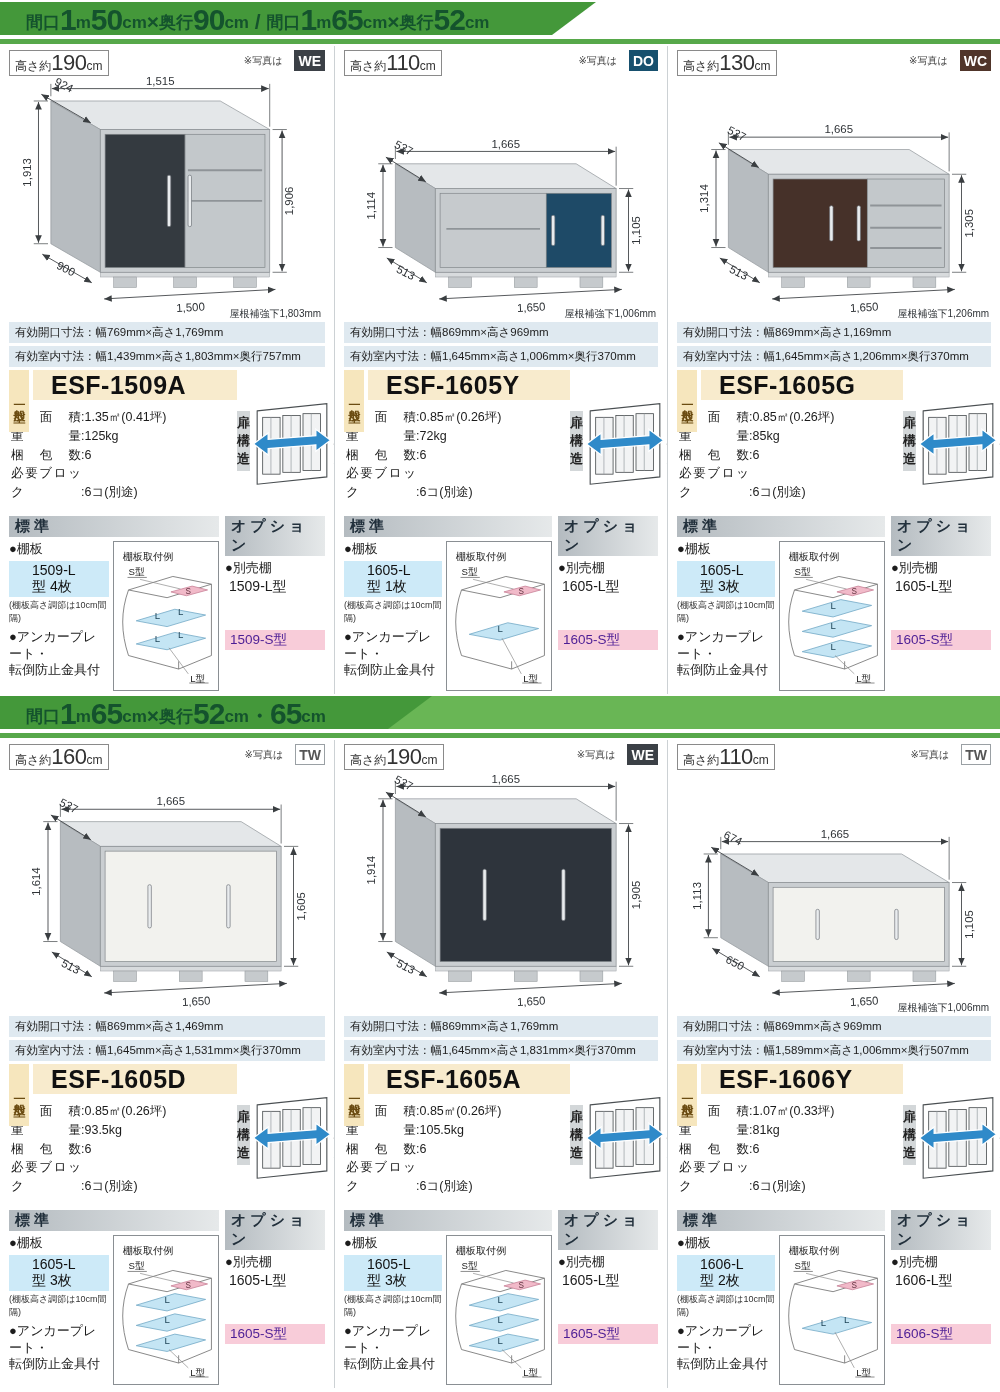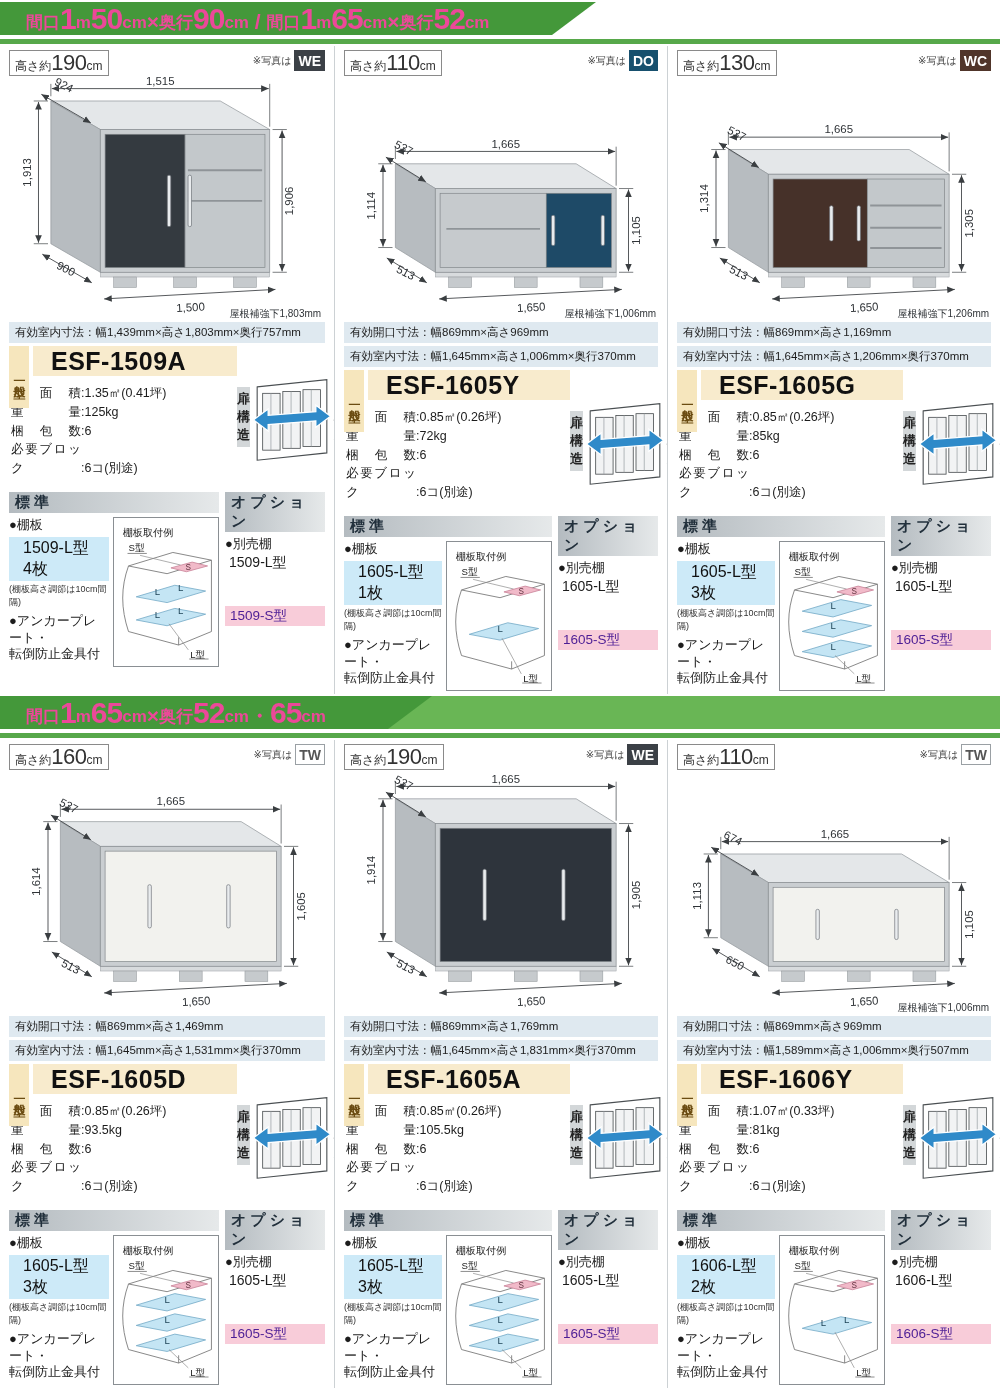--- a/index.html
+++ b/index.html
@@ -10,35 +10,35 @@
   *{box-sizing:border-box;margin:0;padding:0}
   body{width:1000px;height:1392px;margin:0;background:#fff;overflow:hidden;
        font-family:"Liberation Sans","DejaVu Sans",sans-serif;color:#222}
   .banner{position:relative;height:46px;width:1000px}
   .band{position:absolute;left:0;top:2px;height:33px;width:100%}
   .band-light{position:absolute;left:0;top:0;height:100%;width:100%;background:var(--banner-light);display:none}
   .banner.has-light .band-light{display:block}
   .band-dark{position:absolute;left:0;top:0;height:100%;background:var(--banner-dark)}
   .band-dark::after{content:"";position:absolute;left:100%;top:0;width:0;height:0;
        border-top:33px solid var(--banner-dark);border-right:44px solid transparent}
-  .band-text{position:absolute;left:26px;top:0;height:100%;display:flex;align-items:flex-start;
-       padding-top:2px;color:#ec4899;white-space:pre;z-index:2}
+  .band-text{position:absolute;left:26px;top:0;height:100%;display:flex;align-items:flex-end;
+       padding-top:2px;color:#14532d;white-space:pre;z-index:2}
   .bseg-s{font-size:17px;font-weight:700;align-self:center;margin-top:6px}
   .bseg-l{font-size:30px;font-weight:700;letter-spacing:-1px;line-height:1}
   .bseg-m{font-size:21px;font-weight:700;align-self:center;margin-top:4px}
   .band-underline{position:absolute;left:0;top:39px;height:5px;width:100%;background:var(--underline)}
   .row{display:grid;grid-template-columns:334px 333px 333px}
   .cell{height:648px;padding:4px 9px 0 9px;overflow:hidden;background:#fff}
   .cell+.cell{border-left:1px solid #ccd1d4}
   .cell-top{display:flex;justify-content:space-between;align-items:flex-start;height:26px}
   .height-badge{display:inline-flex;align-items:baseline;border:1px solid #8a8a8a;background:#fff;
        padding:0 5px;color:#333}
   .hb-s{font-size:12px}
   .hb-l{font-size:22px;line-height:1.05;letter-spacing:-0.5px}
-  .photo-note{display:flex;align-items:center;gap:3px}
+  .photo-note{display:flex;align-items:center;gap:12px}
   .pn-label{font-size:10px;color:#444}
   .photo-badge{min-width:26px;height:21px;display:flex;align-items:center;justify-content:center;
        font-size:14px;font-weight:700;padding:0 3px}
   .diagram{height:246px}
   .diagram svg{display:block;width:314px;height:246px}
   svg text{font-family:"Liberation Sans","DejaVu Sans",sans-serif}
   .spec-line{background:var(--spec-bg);font-size:11.5px;padding:3px 6px;margin-bottom:3px;color:#1c1c1c}
   .model-area{display:flex;margin-top:2px;height:142px}
   .ma-left{flex:1;position:relative}
   .type-tab{position:absolute;left:0;top:0;width:20px;height:62px;background:var(--tab-bg);
@@ -55,21 +55,21 @@
   .door-icon svg{width:84px;height:88px}
   .door-count{font-size:13px;font-weight:700;margin-top:2px;color:#000000}
   .bottom{display:flex;gap:6px;margin-top:4px}
   .bleft{flex:1}
   .bright{width:100px}
   .sec-bar{background:linear-gradient(90deg,var(--bar-from),var(--bar-to));font-size:15px;font-weight:700;
        color:#22303c;padding:1px 6px;letter-spacing:4px;margin-bottom:4px}
   .bleft-body{display:flex;gap:4px}
   .std-items{flex:1;min-width:94px}
   .item{font-size:13px;color:#1c1c1c;line-height:1.25;margin-bottom:2px;white-space:pre-line}
-  .badge-blue{background:var(--badge-blue);display:inline-block;font-size:16px;padding:1px 14px;margin:2px 0;color:#111}
+  .badge-blue{background:var(--badge-blue);display:inline-block;font-size:14px;padding:1px 23px;margin:2px 0;color:#111}
   .small-note{font-size:9px;color:#333;margin-bottom:4px}
   .shelf-box{width:106px;height:150px;border:1px solid #8a8f93;padding:1px;background:#fff}
   .shelf-box svg{width:108px;height:146px}
   .opt-model{font-size:14px;color:#1c1c1c;margin:1px 0 0 4px}
   .badge-pink{background:var(--badge-pink);display:block;font-size:13.5px;padding:1px 5px;margin-top:34px;color:#4c1d95}
 </style>
 </head>
 <body>
 
 <div>
@@ -130,20 +130,21 @@
             <line x1="277" y1="56" x2="292" y2="56" stroke="#3a3e41" stroke-width="0.7"></line>
             <line x1="277" y1="206" x2="292" y2="206" stroke="#3a3e41" stroke-width="0.7"></line>
             <text x="299" y="131" font-size="12" fill="#2f3337" text-anchor="middle" transform="rotate(-90 299 131)">1,906</text>
             <line x1="35" y1="187" x2="87" y2="217" stroke="#3a3e41" stroke-width="0.9" marker-start="url(#ms0)" marker-end="url(#me0)"></line>
             <text x="58" y="206" font-size="12" fill="#2f3337" text-anchor="middle" transform="rotate(27 58 206)">900</text>
             <line x1="100" y1="234" x2="280" y2="224" stroke="#3a3e41" stroke-width="0.9" marker-start="url(#ms0)" marker-end="url(#me0)"></line>
             <text x="191" y="247" font-size="12" fill="#2f3337" text-anchor="middle" transform="rotate(-3 191 247)">1,500</text>
             <text x="328" y="253" font-size="10.5" fill="#2f3337" text-anchor="end">屋根補強下1,803mm</text>
           </svg>
         </div>
+    <div class="spec-line">有効開口寸法：幅769mm×高さ1,769mm</div>
     <div class="spec-line">有効室内寸法：幅1,439mm×高さ1,803mm×奥行757mm</div>
     <div class="model-area">
       <div class="ma-left">
         <div class="type-tab">一般型</div>
         <div class="model-band">ESF-1509A</div>
         <div class="floor-rows">
               <div><span class="flabel">床面積</span><span class="fval">:1.35㎡(0.41坪)</span></div>
               <div><span class="flabel">重量</span><span class="fval">:125kg</span></div>
               <div><span class="flabel">梱包数</span><span class="fval">:6</span></div>
               <div><span class="flabel">必要ブロック</span><span class="fval">:6コ(別途)</span></div>

